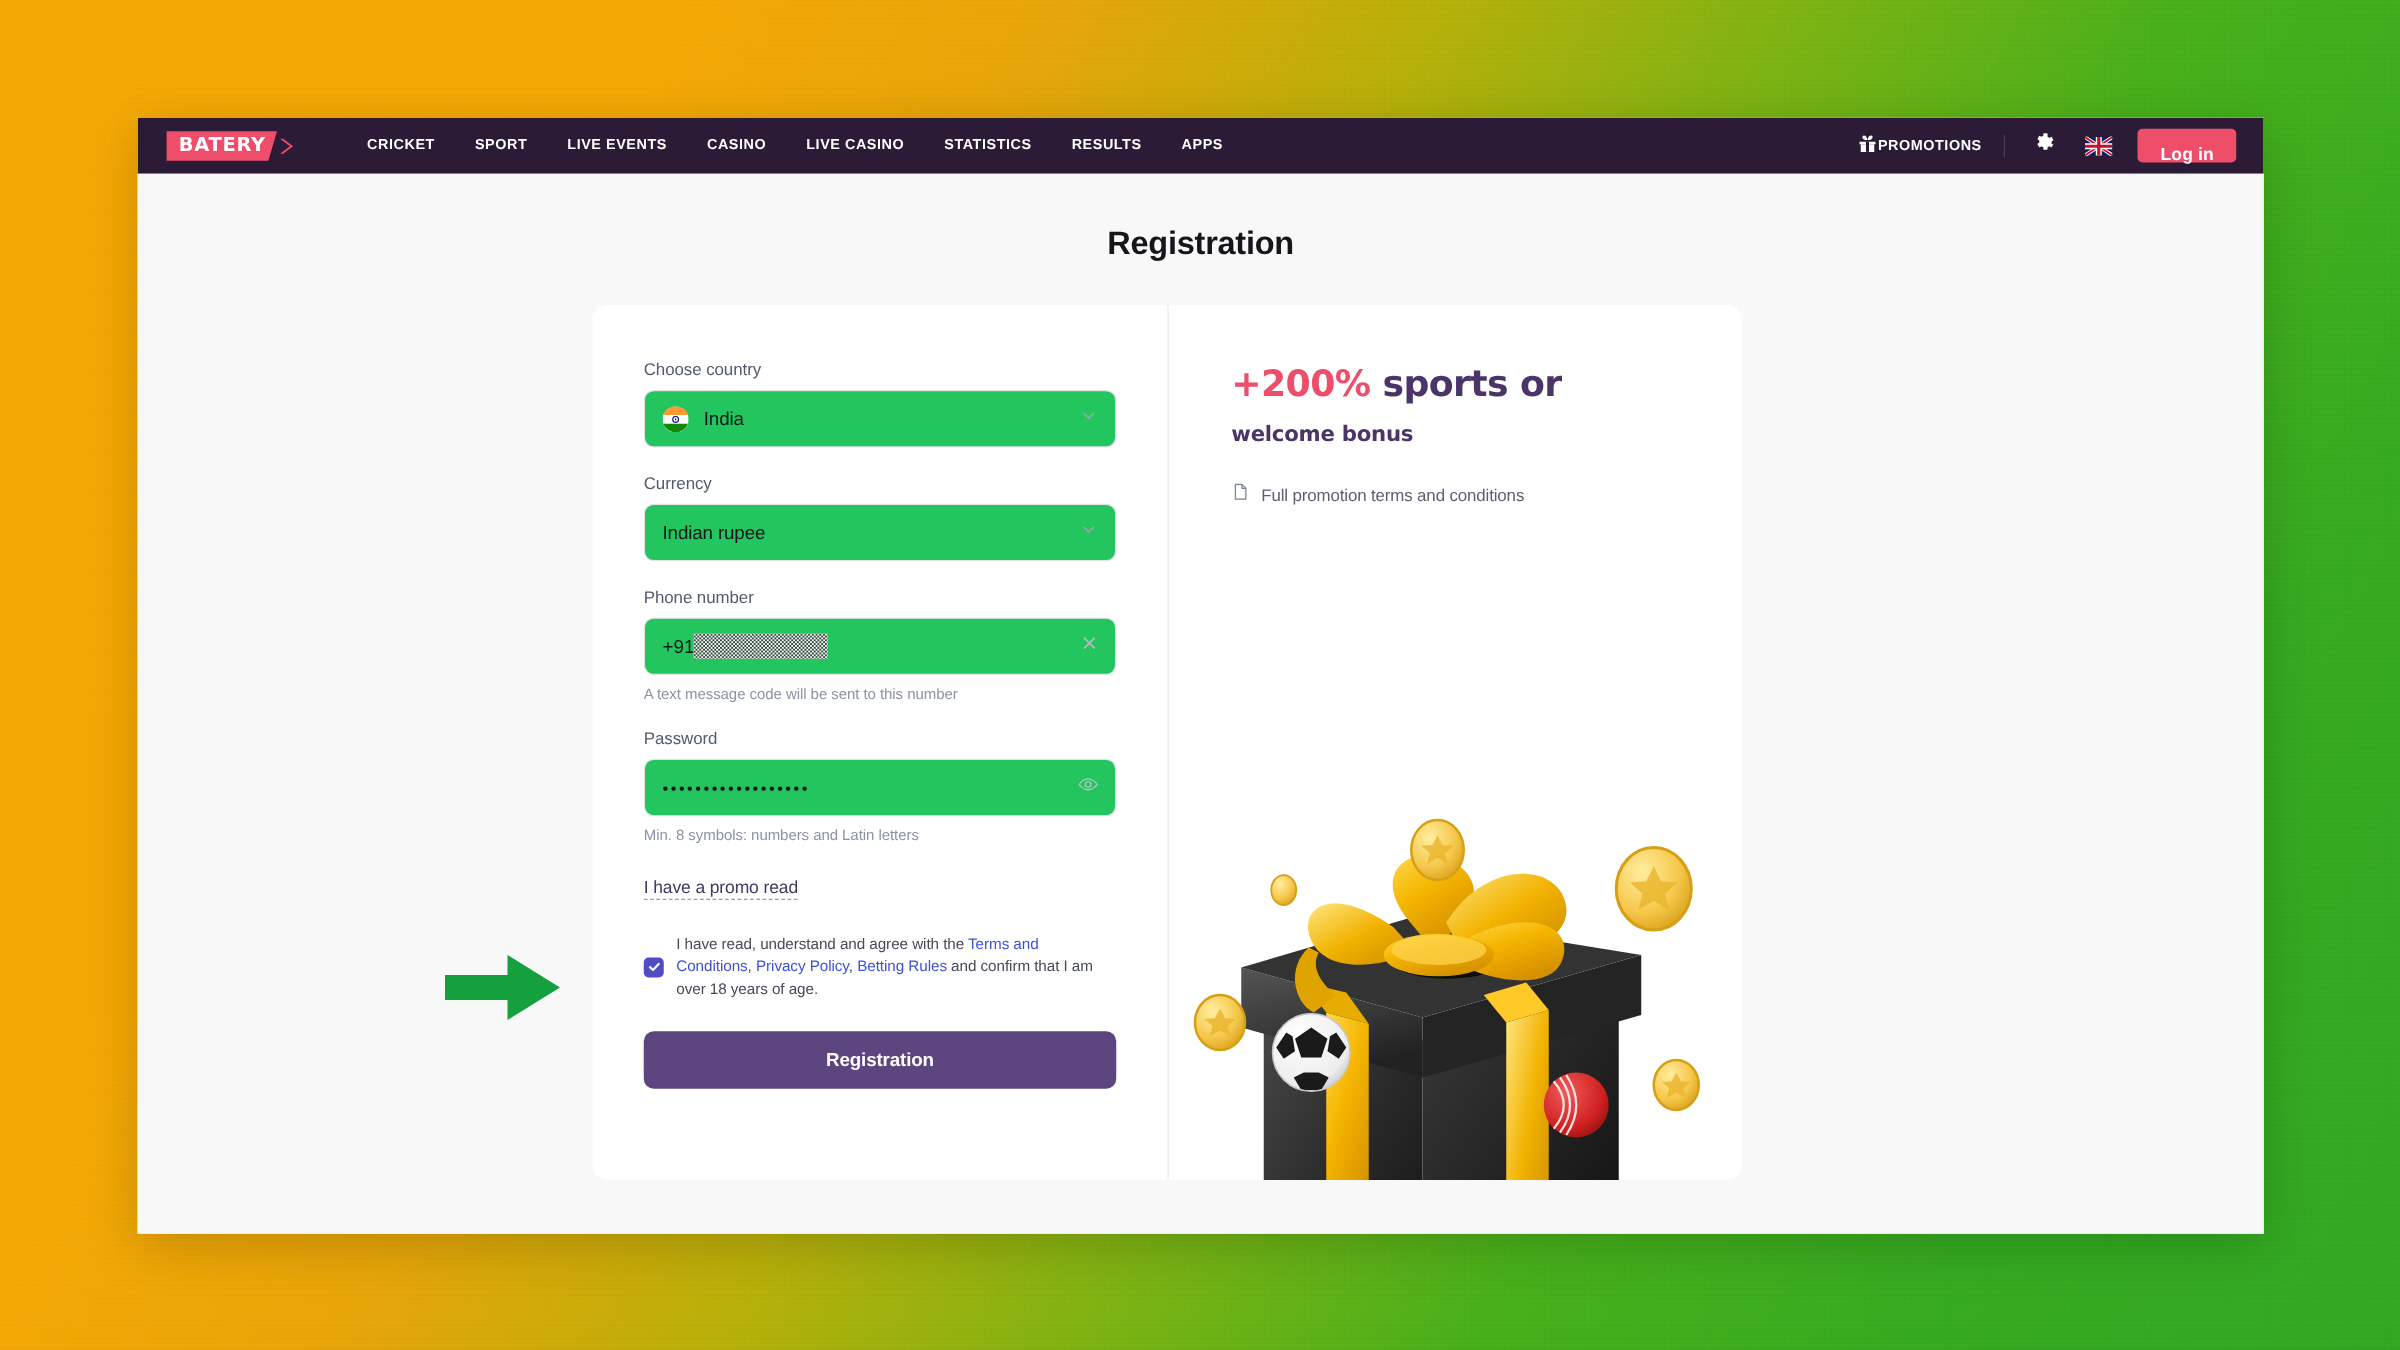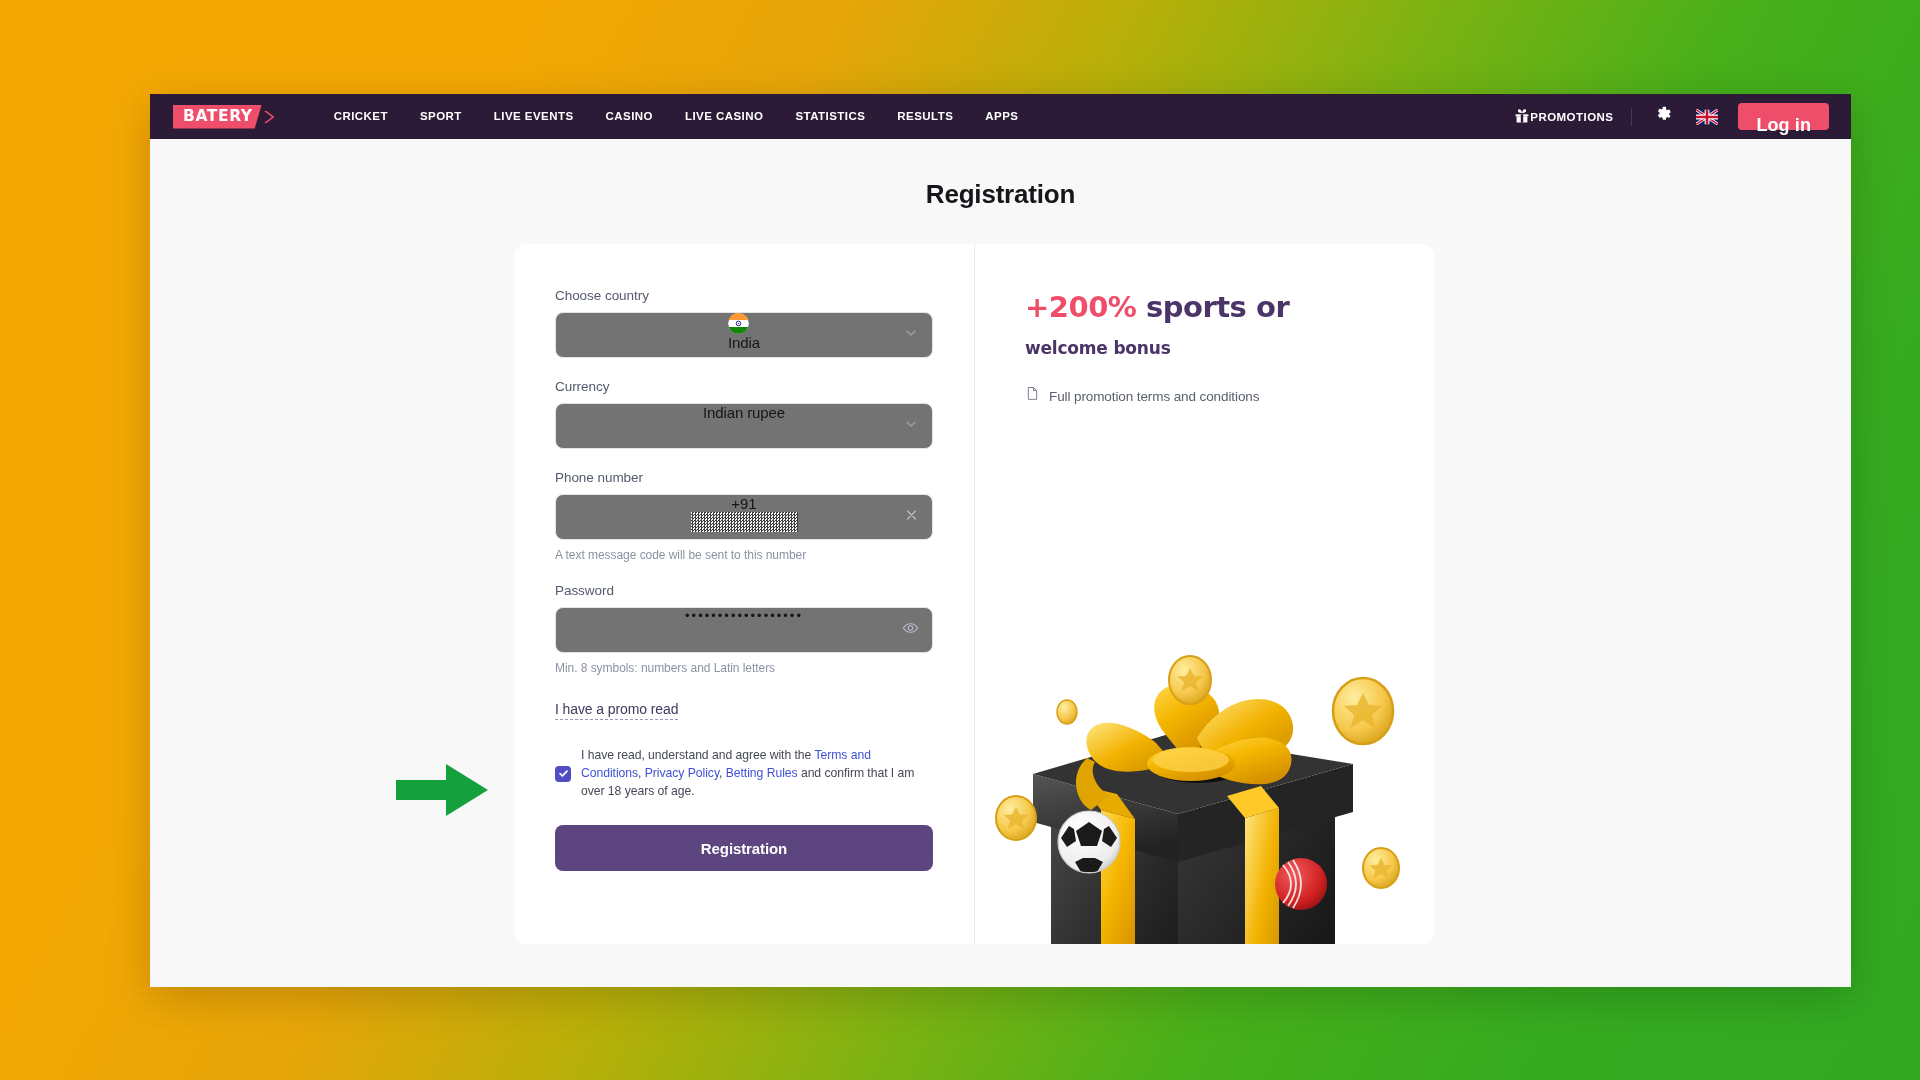--- a/index.html
+++ b/index.html
@@ -39,21 +39,20 @@
   
   .window {
     position: absolute;
     left: 110px;
     top: 94px;
     width: 1701px;
     height: 893px;
     background: #f8f8f9;
     overflow: hidden;
     box-shadow: 0 10px 40px rgba(0,0,0,.18);
-    margin-left: 40px;
   }
 
   
   .topnav {
     height: 45px;
     background: #2b1b36;
     display: flex;
     align-items: center;
     padding: 0 22px 0 23px;
     position: relative;
@@ -149,21 +148,21 @@
     border-radius: 1px;
     overflow: hidden;
     display: block;
   }
   .login-btn {
     background: #ef4e6a;
     color: #fff;
     border: none;
     border-radius: 4px;
     font-family: "Liberation Sans", sans-serif;
-    font-size: 18px;
+    font-size: 14px;
     font-weight: 700;
     padding: 12px 18px;
     height: 27px;
     cursor: pointer;
     letter-spacing: .1px;
   }
 
   
   .page {
     position: relative;
@@ -215,26 +214,25 @@
     font-size: 13.5px;
     color: #525a6b;
     margin-bottom: 9px;
     letter-spacing: -.05px;
   }
   .field {
     position: relative;
     height: 46px;
     border: 1px solid #e2e4e9;
     border-radius: 8px;
-    background: #737373;
+    background: #22c55e;
     display: flex;
     align-items: center;
     padding: 0 14px;
     cursor: pointer;
-    flex-direction: column;
   }
   .field + .field-label { margin-top: 21px; }
 
   .field-value {
     font-size: 15px;
     color: #14161c;
     letter-spacing: -.1px;
   }
   .flag-sm {
     width: 21px; height: 21px;

